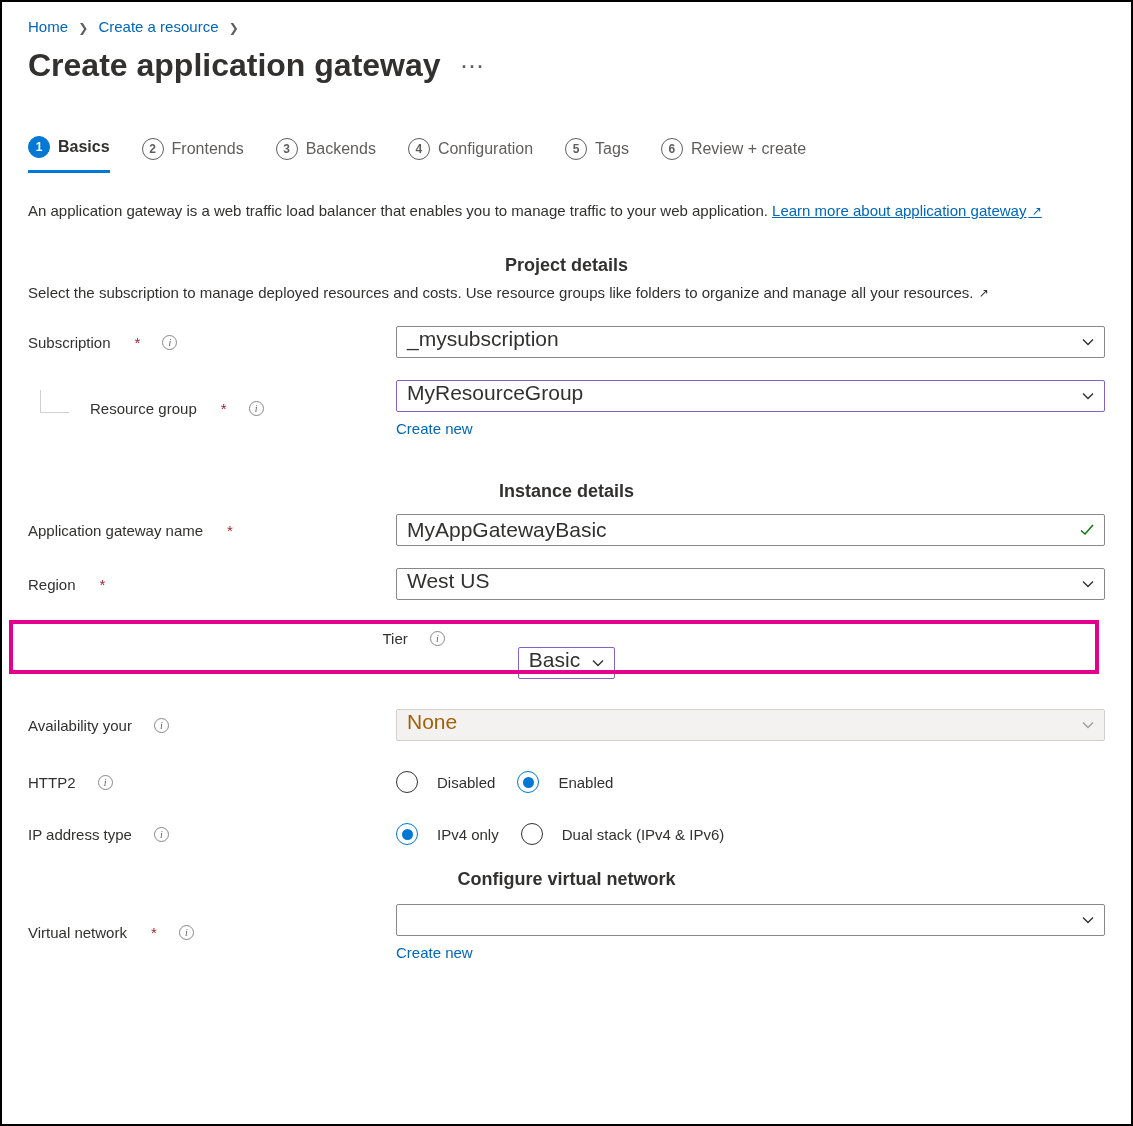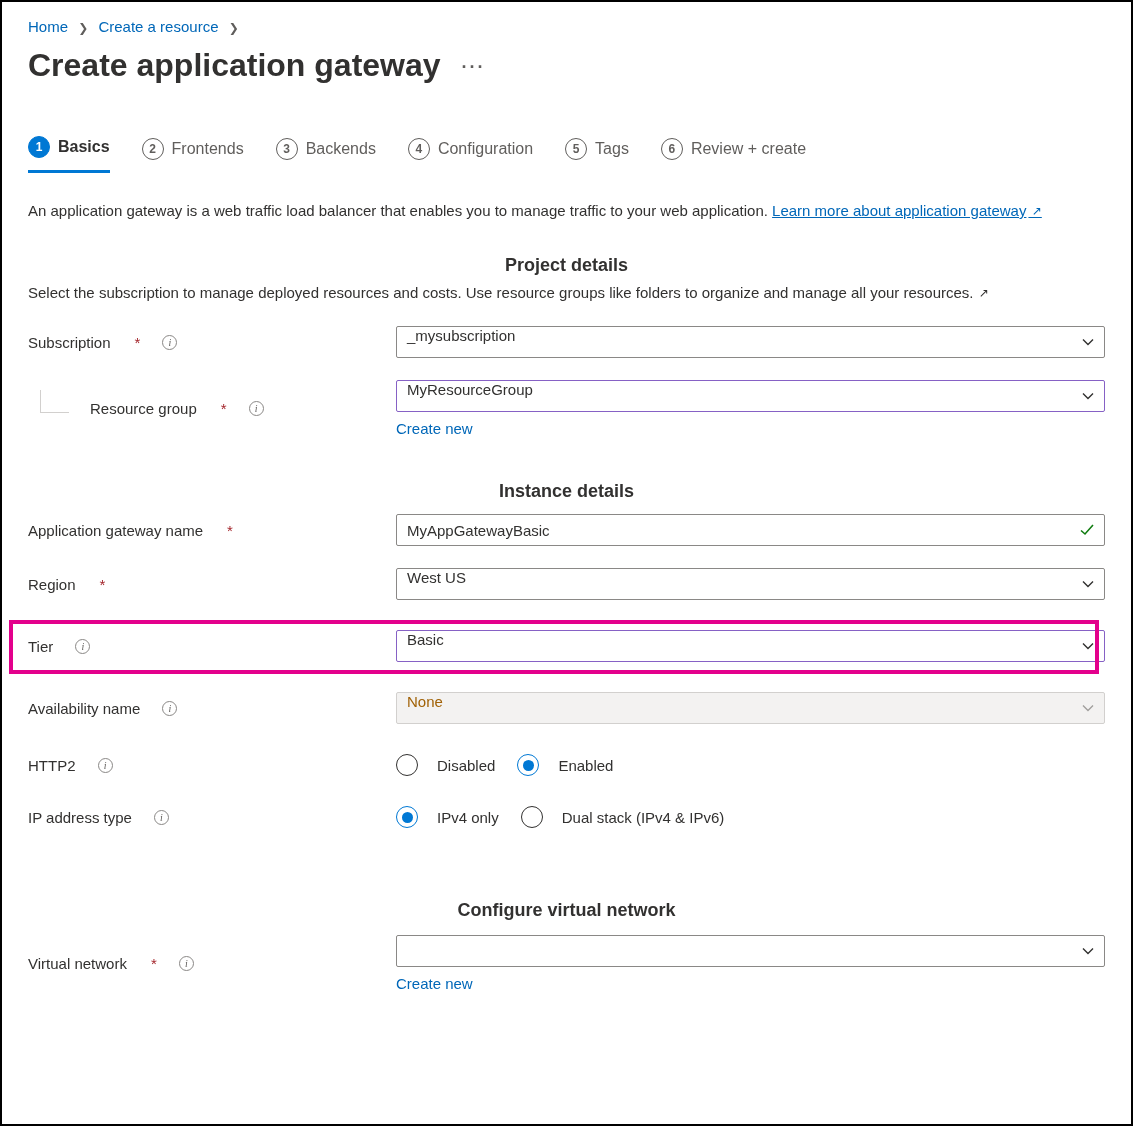--- a/index.html
+++ b/index.html
@@ -71,21 +71,21 @@
 
   .info-icon{
     width:15px;height:15px;border-radius:50%;border:1px solid #8a8886;
     display:inline-flex;align-items:center;justify-content:center;
     font-size:10px;color:#605e5c;font-style:italic;font-family:Georgia,serif;
     cursor:pointer;
   }
 
   .select, .input{
     width:100%;height:32px;border:1px solid var(--border);border-radius:2px;
-    padding:0 34px 0 10px;font-size:15px;color:var(--text);background:#fff;
+    padding:0 34px 0 10px;font-size:21px;color:var(--text);background:#fff;
     position:relative;
   }
   .select{cursor:pointer;}
   .select.purple{border-color:var(--purple);}
   .select.disabled{background:#f3f2f1;color:#a16207;border-color:var(--border-light);cursor:default;}
   .select-wrap{position:relative;}
   .select-wrap .chev-down{
     position:absolute;right:10px;top:50%;transform:translateY(-50%);
     pointer-events:none;
   }
@@ -239,40 +239,40 @@
         <div class="select">West US</div>
         <span class="chev-down">
           <svg width="14" height="14" viewBox="0 0 14 14">
               <path d="M2 4.5 L7 9.5 L12 4.5" stroke="#323130" stroke-width="1.4" fill="none"></path>
             </svg>
         </span>
       </div>
     </div>
   </div>
 
-  <div class="row" id="tier-row" style="position:relative;padding:8px 0;">
+  <div class="row" id="tier-row" style="position:relative;padding:8px 0;flex-direction:column;">
     <div class="label-col">
       <span>Tier</span>
       <span class="info-icon">i</span>
     </div>
     <div class="field-col">
       <div class="select-wrap">
         <div class="select purple">Basic</div>
         <span class="chev-down">
           <svg width="14" height="14" viewBox="0 0 14 14">
               <path d="M2 4.5 L7 9.5 L12 4.5" stroke="#323130" stroke-width="1.4" fill="none"></path>
             </svg>
         </span>
       </div>
     </div>
   </div>
 
   <div class="row">
     <div class="label-col">
-      <span>Availability name</span>
+      <span>Availability your</span>
       <span class="info-icon">i</span>
     </div>
     <div class="field-col">
       <div class="select-wrap disabled">
         <div class="select disabled">None</div>
         <span class="chev-down">
           <svg width="14" height="14" viewBox="0 0 14 14">
               <path d="M2 4.5 L7 9.5 L12 4.5" stroke="#a19f9d" stroke-width="1.4" fill="none"></path>
             </svg>
         </span>
@@ -315,21 +315,21 @@
           <span class="txt">IPv4 only</span>
         </div>
         <div class="radio">
           <span class="circ"></span>
           <span class="txt">Dual stack (IPv4 &amp; IPv6)</span>
         </div>
       </div>
     </div>
   </div>
 
-  <h2 class="section" style="margin-top:72px">Configure virtual network</h2>
+  <h2 class="section" style="margin-top:24px">Configure virtual network</h2>
 
   <div class="row" style="margin-top:14px">
     <div class="label-col">
       <span>Virtual network</span>
       <span class="req">*</span>
       <span class="info-icon">i</span>
     </div>
     <div class="field-col">
       <div class="select-wrap">
         <div class="select"></div>

